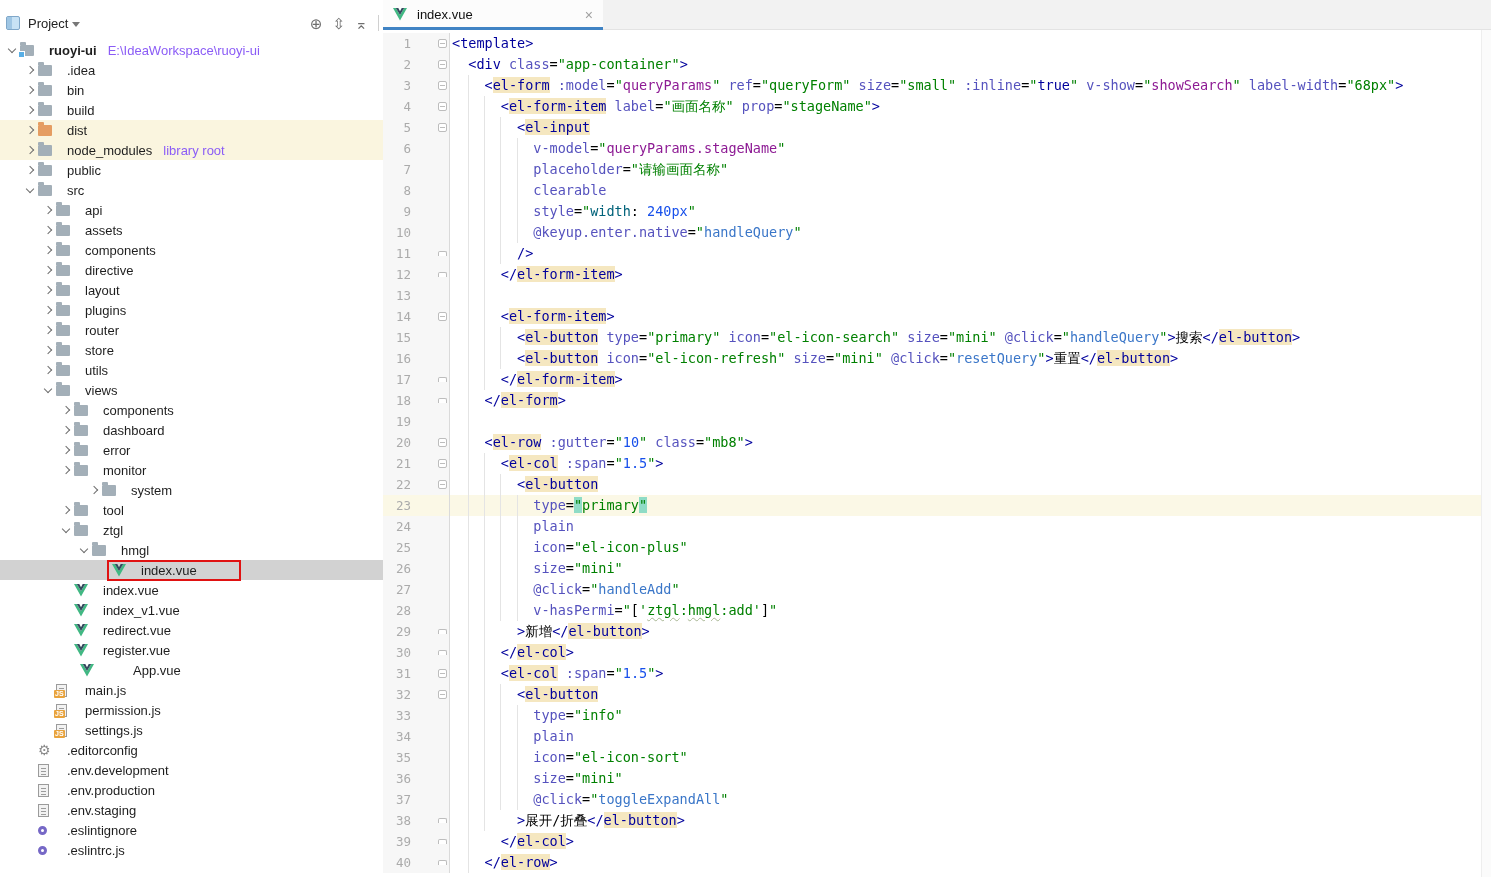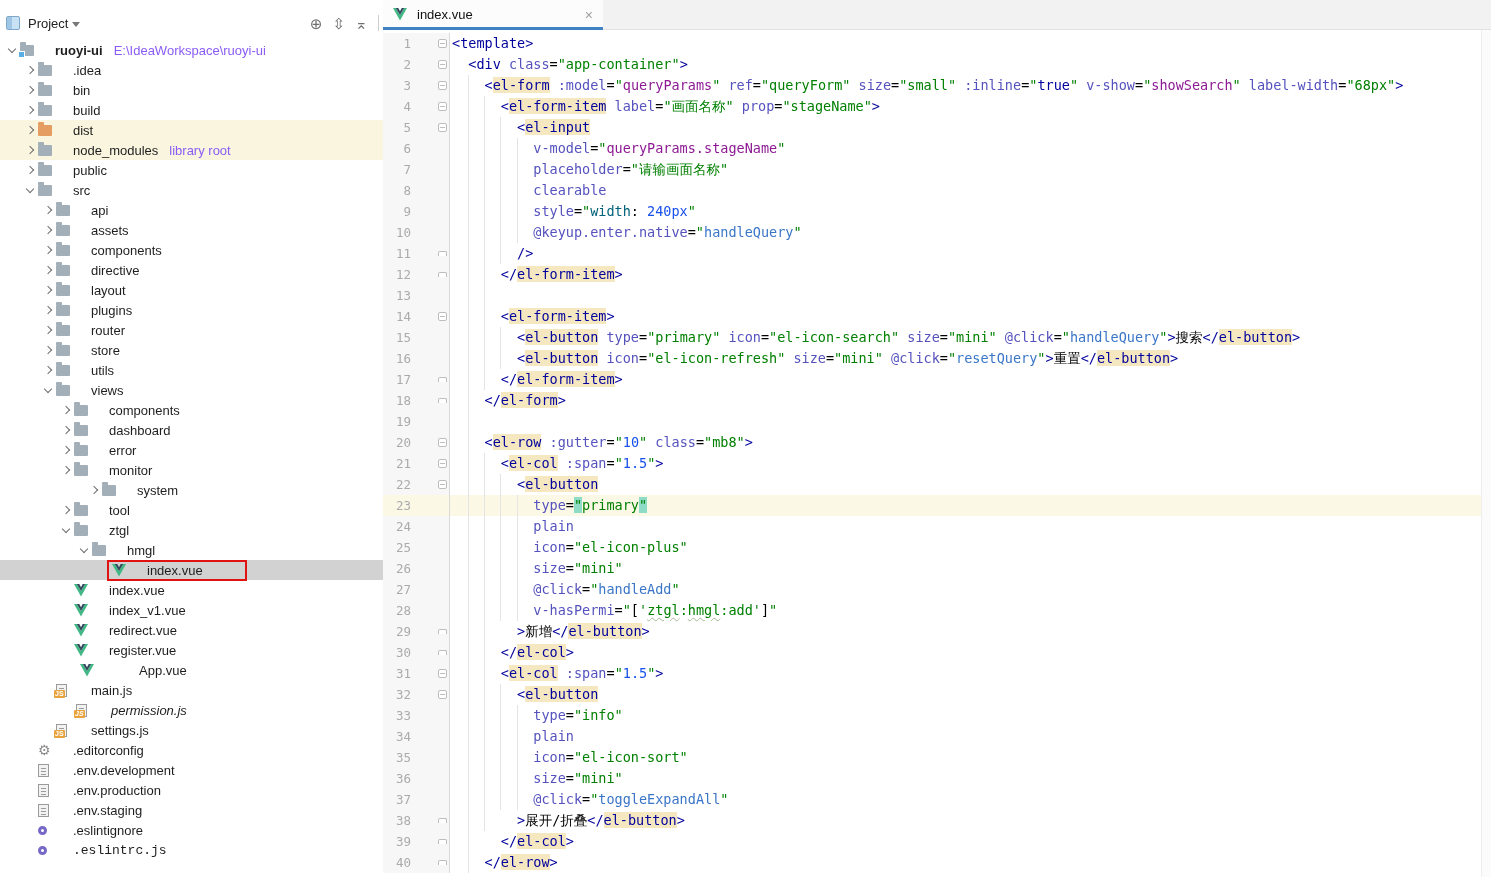--- a/index.html
+++ b/index.html
@@ -33,21 +33,21 @@
   .tree{position:absolute;top:32px;left:0;right:0;bottom:0;font-size:13px;color:#1E1E1E;}
   .trow{height:20px;display:flex;align-items:center;white-space:nowrap;}
   .trow.bg-yellow{background:var(--scope-row-bg);}
   .trow.bg-sel{background:var(--selected-row-bg);}
   .chev{width:16px;display:inline-flex;justify-content:center;flex:none;}
   .chev i{width:6px;height:6px;border-right:1.6px solid #6E6E6E;border-bottom:1.6px solid #6E6E6E;
           display:inline-block;}
   .chev.c i{transform:rotate(-45deg);}
   .chev.e i{transform:rotate(45deg);margin-top:-3px;}
   .ticon{width:18px;flex:none;display:inline-flex;align-items:center;justify-content:flex-start;}
-  .tlabel{margin-left:17px;}
+  .tlabel{margin-left:11px;}
   .tlabel.b{font-weight:bold;}
   .tsuffix{color:#8b5cf6;margin-left:11px;}
   .red-box{display:inline-flex;align-items:center;border:2px solid var(--annotation-red);
            padding:1px 42px 1px 3px;margin-left:-3px;}
   
   .i-folder{width:14px;height:11px;background:#A3AFB8;border-radius:1px;position:relative;display:inline-block;}
   .i-folder::before{content:"";position:absolute;top:-3px;left:0;width:6px;height:3px;background:#A3AFB8;
                     border-radius:1px 1px 0 0;}
   .i-folder.ex{background:#E59D62;}
   .i-folder.ex::before{background:#E59D62;}
@@ -420,21 +420,21 @@
       </div>
       <div class="trow" style="padding-left: 40px;">
         <span class="chev"></span>
         <span class="ticon">
           <span class="i-doc i-js">
             <span class="jsb">JS</span>
           </span>
         </span>
         <span class="tlabel">main.js</span>
       </div>
-      <div class="trow" style="padding-left: 60px; font-style: italic;">
+      <div class="trow" style="padding-left: 40px;">
         <span class="chev"></span>
         <span class="ticon">
           <span class="i-doc i-js">
             <span class="jsb">JS</span>
           </span>
         </span>
         <span class="tlabel">permission.js</span>
       </div>
       <div class="trow" style="padding-left: 40px;">
         <span class="chev"></span>
@@ -473,21 +473,21 @@
         </span>
         <span class="tlabel">.env.staging</span>
       </div>
       <div class="trow" style="padding-left: 22px;">
         <span class="chev"></span>
         <span class="ticon">
           <span class="i-eslint"></span>
         </span>
         <span class="tlabel">.eslintignore</span>
       </div>
-      <div class="trow" style="padding-left: 22px; font-family: Liberation Mono, monospace;">
+      <div class="trow" style="padding-left: 22px;">
         <span class="chev"></span>
         <span class="ticon">
           <span class="i-eslint"></span>
         </span>
         <span class="tlabel">.eslintrc.js</span>
       </div>
     </div>
 </div>
 
 <div class="editor">

